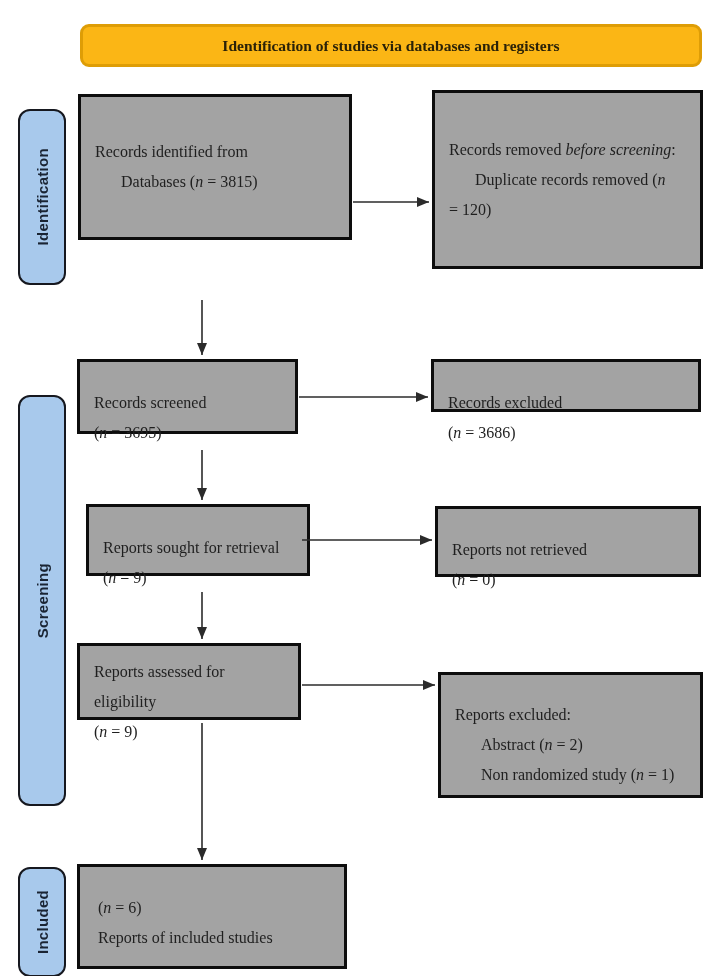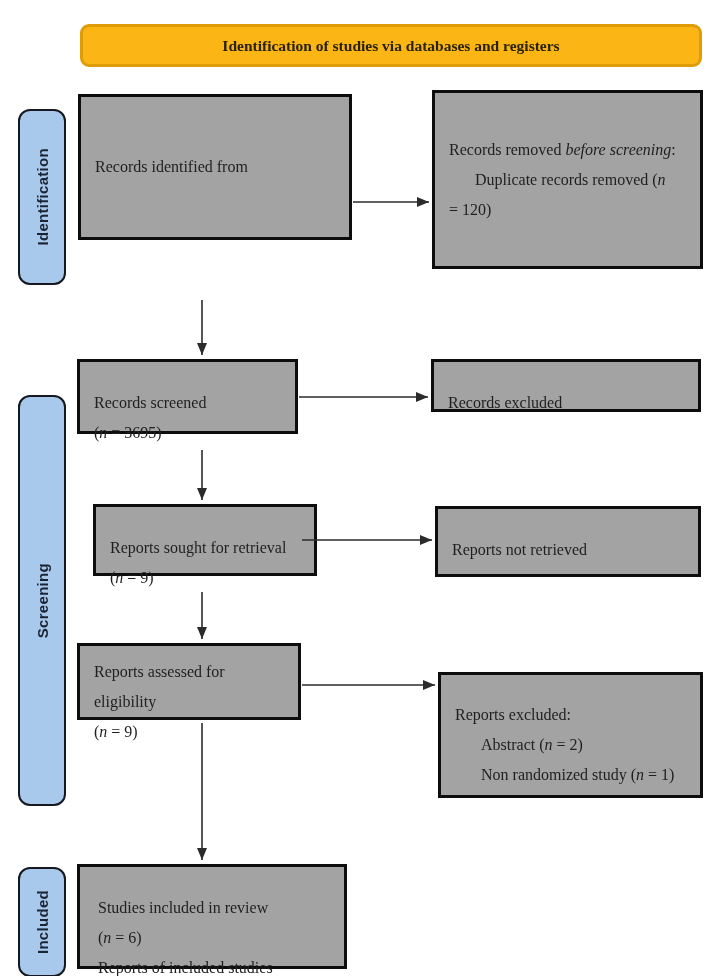--- a/index.html
+++ b/index.html
@@ -76,55 +76,57 @@
   </div>
   <div class="stage" style="top:383px;height:411px;">
     <span class="vtext">Screening</span>
   </div>
   <div class="stage" style="top:855px;height:110px;">
     <span class="vtext">Included</span>
   </div>
 
   <div class="box center" style="left:78px;top:82px;width:274px;height:146px;">
     <div class="line">Records identified from</div>
+    <div class="line indent">Databases (<i>n</i> = 3815)</div>
   </div>
   <div class="box center" style="left:432px;top:78px;width:271px;height:179px;">
     <div class="line">Records removed <i>before screening</i>:</div>
     <div class="line indent">Duplicate records removed (<i>n</i></div>
     <div class="line">= 120)</div>
   </div>
 
   <div class="box" style="left:77px;top:347px;width:221px;height:75px;">
     <div class="line">Records screened</div>
     <div class="line">(<i>n</i> = 3695)</div>
   </div>
   <div class="box" style="left:431px;top:347px;width:270px;height:53px;">
     <div class="line">Records excluded</div>
+    <div class="line">(<i>n</i> = 3686)</div>
   </div>
 
-  <div class="box" style="left:93px;top:492px;width:224px;height:72px;">
+  <div class="box" style="left:86px;top:492px;width:224px;height:72px;">
     <div class="line">Reports sought for retrieval</div>
     <div class="line">(<i>n</i> = 9)</div>
   </div>
   <div class="box" style="left:435px;top:494px;width:266px;height:71px;">
     <div class="line">Reports not retrieved</div>
+    <div class="line">(<i>n</i> = 0)</div>
   </div>
 
   <div class="box" style="left:77px;top:631px;width:224px;height:77px;padding-top:11px;">
     <div class="line">Reports assessed for eligibility</div>
     <div class="line">(<i>n</i> = 9)</div>
   </div>
   <div class="box" style="left:438px;top:660px;width:265px;height:126px;padding-top:25px;">
     <div class="line">Reports excluded:</div>
     <div class="line indent">Abstract (<i>n</i> = 2)</div>
     <div class="line indent">Non randomized study (<i>n</i> = 1)</div>
   </div>
 
   <div class="box" style="left:77px;top:852px;width:270px;height:105px;padding-left:18px;">
-    <div class="line">Studies included in review</div>
     <div class="line">(<i>n</i> = 6)</div>
     <div class="line">Reports of included studies</div>
   </div>
 
   <svg class="arrows" width="717" height="976" viewBox="0 0 717 976">
     <defs>
       <marker id="ah" markerUnits="userSpaceOnUse" markerWidth="14" markerHeight="12" refX="12" refY="5" orient="auto">
         <path class="arrow-head" d="M0,0 L12,5 L0,10 Z"></path>
       </marker>
     </defs>

